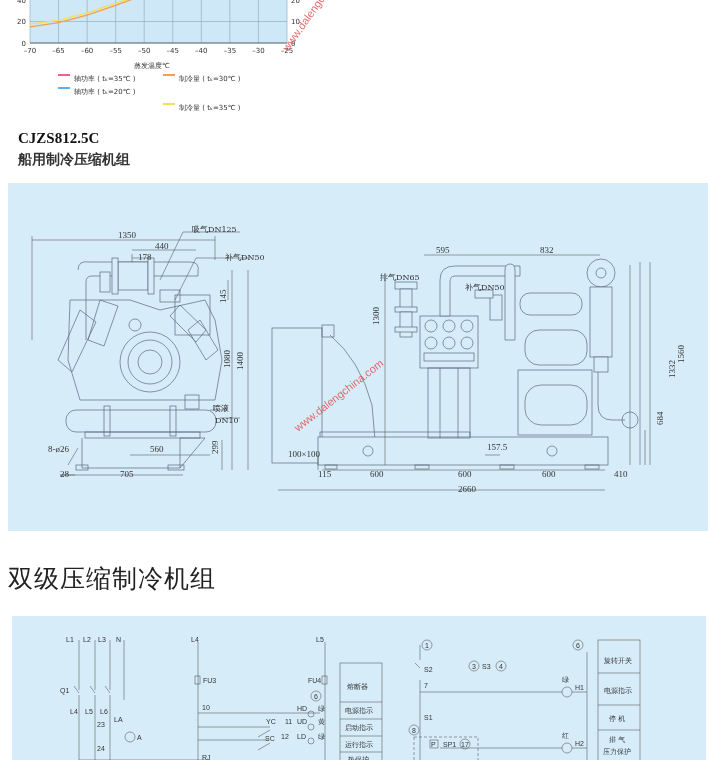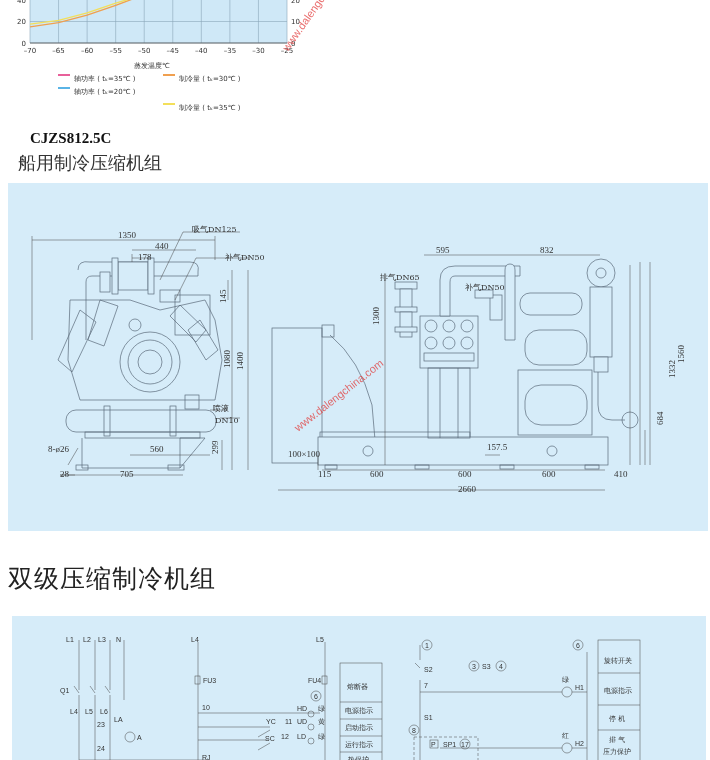--- a/index.html
+++ b/index.html
@@ -6,21 +6,21 @@
   body { width:710px; height:760px; position:relative; overflow:hidden; font-family:"DejaVu Sans", sans-serif; color:#222; }
   .abs { position:absolute; }
   
   #chart-svg { position:absolute; left:0; top:0; width:300px; height:100px; }
   .tick { font-size:7px; fill:#333; font-family:"DejaVu Sans", sans-serif; }
   .axis-title { font-size:7px; fill:#333; font-family:"DejaVu Sans", sans-serif; }
   .legend-row { position:absolute; font-size:7px; color:#333; display:flex; align-items:flex-start; }
   .legend-swatch { display:inline-block; width:12px; height:1.6px; margin-right:4px; }
   
   .model { font-family:"Liberation Serif", serif; font-weight:bold; font-size:15px; color:#111; }
-  .subtitle { font-size:18px; color:#333; font-family:"DejaVu Serif", serif; }
+  .subtitle { font-size:14px; color:#333; font-family:"DejaVu Serif", serif;font-weight:bold; }
   .section-title { font-size:25px; color:#222; font-family:Liberation Serif, serif; letter-spacing:1px; }
   .panel { position:absolute; background:#d6ecf9; }
   .dim { font-family:"Liberation Serif", serif; font-size:9px; fill:#333; }
   .dimcn { font-family:"DejaVu Serif", serif; font-size:8px; fill:#333; }
   .ln { stroke:#5a6a7a; fill:none; stroke-width:0.7; }
   .lnf { stroke:#5a6a7a; fill:#d6ecf9; stroke-width:0.7; }
   .dl { stroke:#444; stroke-width:0.5; fill:none; }
   .el { font-family:"Liberation Sans", sans-serif; font-size:7px; fill:#333; }
   .elcn { font-family:"DejaVu Sans", sans-serif; font-size:7px; fill:#333; }
   .wm { font-family:"Liberation Sans", sans-serif; font-size:11px; fill:#e23c3c; opacity:0.75; }
@@ -87,21 +87,21 @@
   </div>
 <div class="legend-row" style="left:163px;top:87px;margin-top:16px;">
     <span class="legend-swatch" style="background:#f3df5a"></span>
     <span>制冷量 ( tₖ=35℃ )</span>
   </div>
 
 <svg class="abs" style="left:280px;top:0;width:80px;height:60px">
   <text class="wm" transform="translate(8,52) rotate(-55)">www.dalengchina.com</text>
 </svg>
 
-<div class="abs model" style="left:18px;top:130px;margin-left:12px;">CJZS812.5C</div>
+<div class="abs model" style="left:18px;top:130px;">CJZS812.5C</div>
 <div class="abs subtitle" style="left:18px;top:151px;">船用制冷压缩机组</div>
 
 <div class="panel" style="left:8px;top:183px;width:700px;height:348px;"></div>
 <svg class="abs" style="left:8px;top:183px;width:700px;height:348px" viewBox="8 183 700 348">
 
   <g>
 
     <path class="ln" d="M78 270 Q78 260 90 262 L190 262 Q200 262 198 272 L198 276 L92 276 Q86 276 86 282 L86 340"></path>
     <rect class="lnf" x="118" y="262" width="30" height="28"></rect>
     <rect class="lnf" x="112" y="258" width="6" height="36"></rect>

